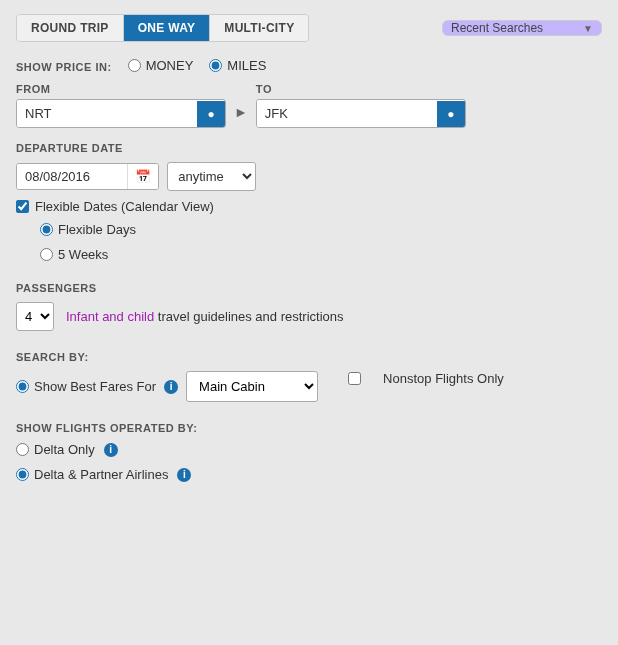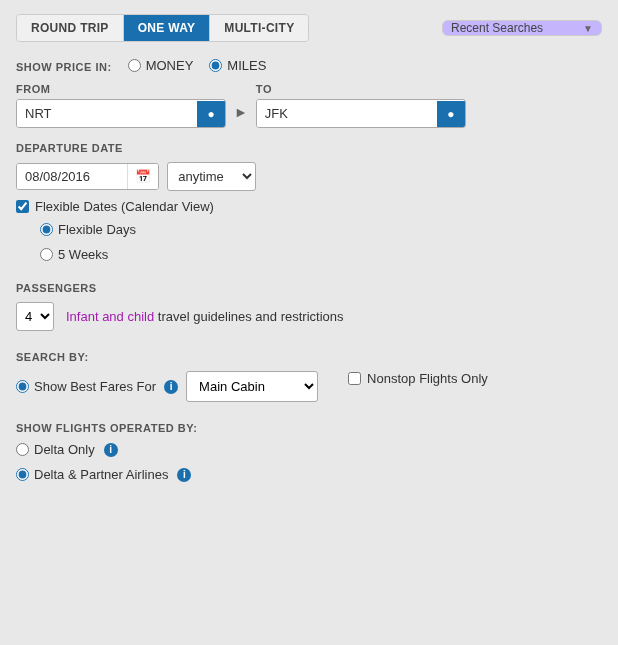--- a/index.html
+++ b/index.html
@@ -271,21 +271,21 @@
       border: none;
       outline: none;
       padding: 6px 8px;
       font-size: 13px;
       background: transparent;
       min-width: 130px;
     }
     .nonstop-row {
       display: flex;
       align-items: center;
-      gap: 6px;
+      gap: 22px;
     }
     .nonstop-row input[type="checkbox"] { cursor: pointer; }
     .nonstop-row label { font-size: 13px; }
 
     
     .operated-section { margin-top: 20px; }
     .operated-options {
       display: flex;
       flex-direction: column;
       gap: 10px;

